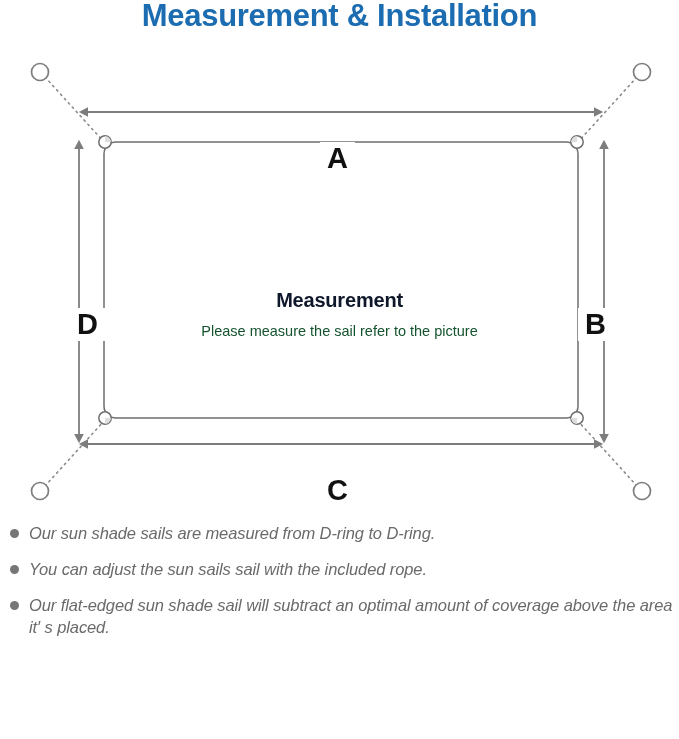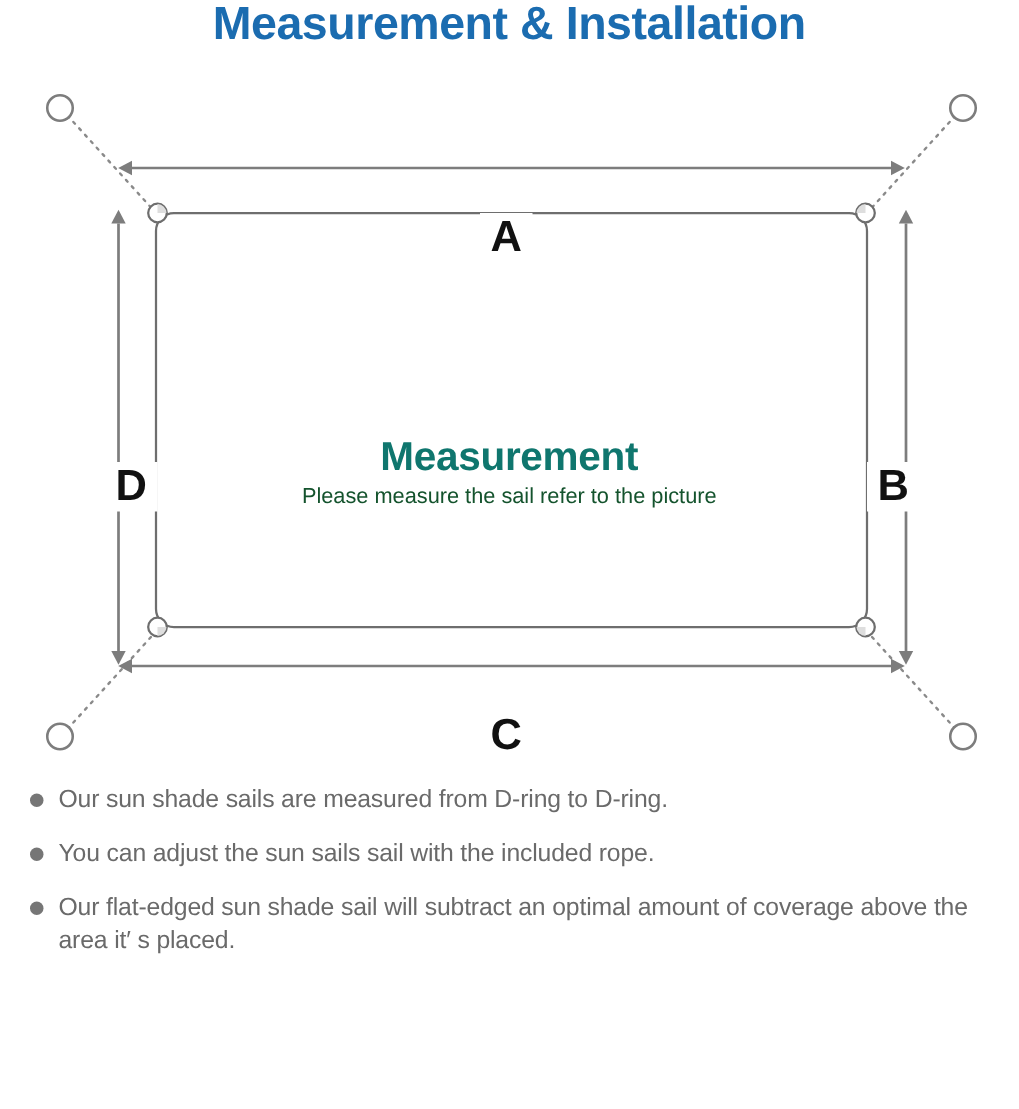--- a/index.html
+++ b/index.html
@@ -42,23 +42,23 @@
   }
   .center-text {
     position: absolute;
     left: 0;
     width: 679px;
     text-align: center;
     pointer-events: none;
   }
   #measure-heading {
     top: 243px;
-    font-size: 27px;
+    font-size: 20px;
     font-weight: bold;
-    color: #0f766e;
+    color: #0f172a;
     letter-spacing: -0.2px;
   }
   #measure-sub {
     top: 277px;
     font-size: 14.5px;
     font-weight: normal;
     color: #14532d;
   }
   .dim-label {
     position: absolute;
@@ -78,22 +78,23 @@
   #notes {
     position: absolute;
     left: 0;
     top: 522px;
     width: 679px;
   }
   .note-row {
     display: flex;
     align-items: flex-start;
     margin-bottom: 14px;
-    padding-left: 20px;
+    padding-left: 10px;
     padding-right: 6px;
+    font-style: italic;
   }
   .note-bullet {
     width: 9px;
     height: 9px;
     border-radius: 50%;
     background: #767676;
     flex: 0 0 auto;
     margin-top: 7px;
     margin-right: 10px;
   }

